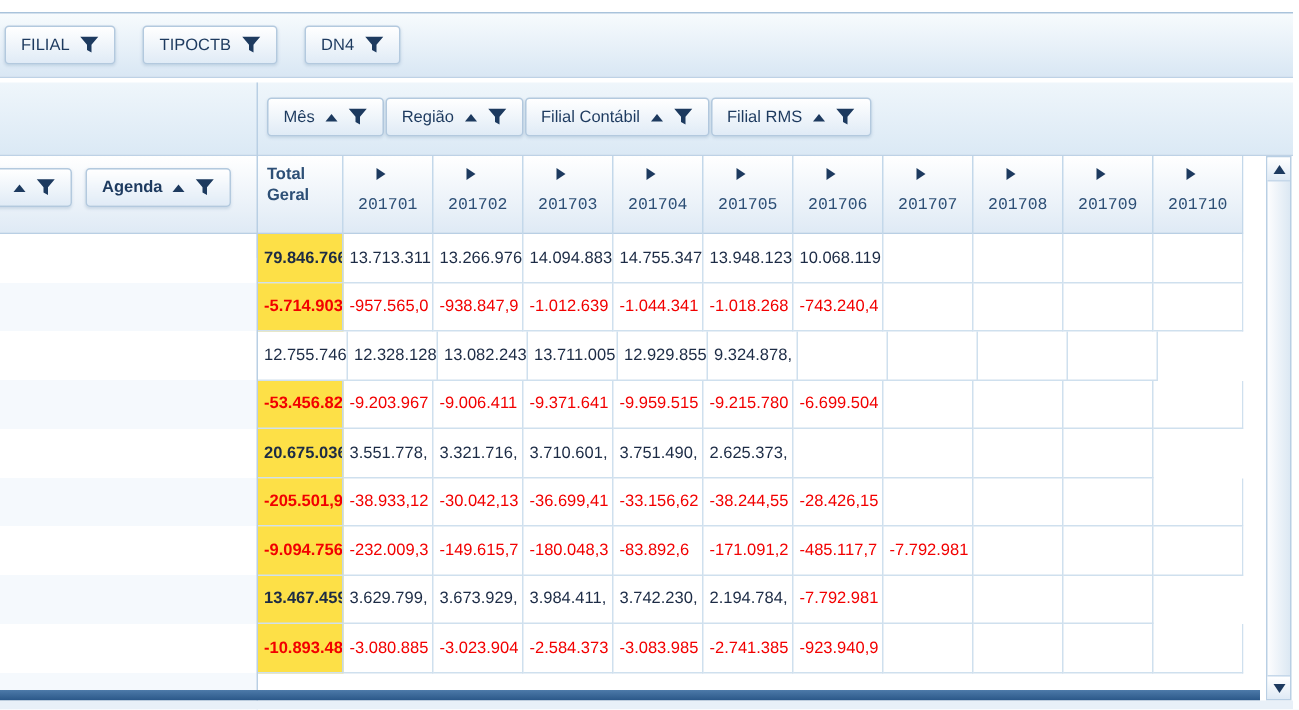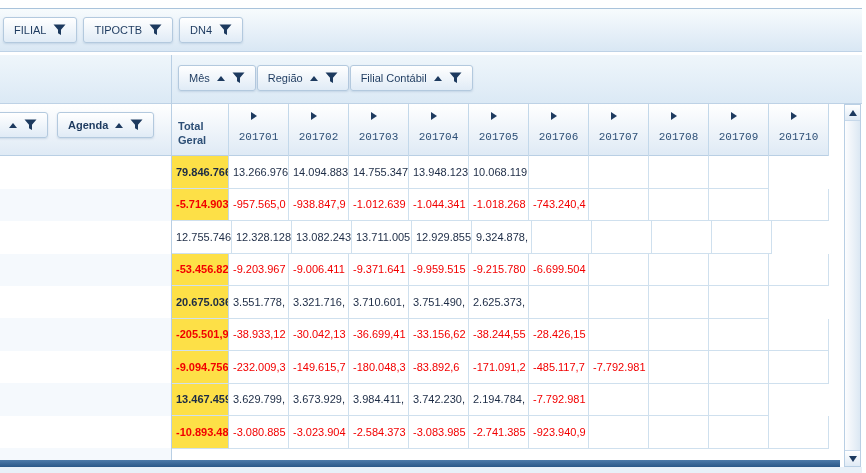--- a/index.html
+++ b/index.html
@@ -1,40 +1,40 @@
 <!DOCTYPE html>
 <html><head>
 <meta charset="utf-8">
 <style>
   *{margin:0;padding:0;box-sizing:border-box;}
   body{margin:0;background:#fff;}
   .screen{position:relative;width:866px;height:473px;background:#fff;overflow:hidden;
     font-family:"Liberation Sans",sans-serif;font-size:11px;color:#1d3a5f;}
   .filter-panel{position:absolute;left:0;top:8px;width:866px;height:44px;
     background:linear-gradient(#f7fbfd,#d9e7f4);border-top:1px solid #a9c3db;
-    border-bottom:1px solid #bed2e6;display:flex;align-items:center;gap:6px;padding-left:3px;}
+    border-bottom:1px solid #bed2e6;display:flex;align-items:center;gap:18px;padding-left:3px;}
   .btn{display:inline-flex;align-items:center;gap:7px;height:26px;padding:0 10px;
     border:1px solid #b3c9de;border-radius:3px;background:linear-gradient(#ffffff,#e0ebf6);
     color:#1d3a5f;box-shadow:0 1px 2px rgba(130,160,190,.3);cursor:pointer;white-space:nowrap;font-size:11px;}
   .funnel{width:13px;height:12px;display:inline-block;flex:none;}
   .sort-asc{width:0;height:0;border-left:4px solid transparent;border-right:4px solid transparent;
     border-bottom:5px solid #1d3a5f;display:inline-block;flex:none;}
   .fields-panel{position:absolute;left:0;top:55px;width:866px;height:49px;
     background:linear-gradient(#eff6fb,#dbe9f5);border-bottom:1px solid #bed2e6;}
   .col-sep{position:absolute;left:171px;top:0;width:1px;height:49px;background:#b9cfe4;}
   .column-fields{position:absolute;left:178px;top:10px;display:flex;gap:1px;}
   .header-band{position:absolute;left:0;top:104px;width:829px;height:52px;
     background:linear-gradient(#ffffff,#dfeaf5);border-bottom:1px solid #b9cfe4;}
   .row-fields{position:absolute;left:0;top:8px;height:27px;width:171px;}
   .row-fields .btn{position:absolute;top:0;font-weight:bold;}
   .btn-clipped{left:-62px;width:110px;justify-content:flex-end;}
   .btn-second{left:57px;}
   .corner-cell{position:absolute;left:171px;top:0;width:58px;height:68px;
     border-left:1px solid #b9cfe4;border-right:1px solid #c3d8ea;
-    padding:15px 0 0 6px;font-weight:bold;color:#2d4f76;line-height:14px;}
+    padding:5px 0 0 6px;font-weight:bold;color:#2d4f76;line-height:14px;}
   .month-headers{position:absolute;left:229px;top:0;display:flex;height:52px;}
   .month-header{width:60px;height:64px;border-right:1px solid #c3d8ea;position:relative;cursor:pointer;font-family:Liberation Mono, monospace;}
   .expand-icon{position:absolute;left:22px;top:8px;width:0;height:0;
     border-top:4px solid transparent;border-bottom:4px solid transparent;border-left:6px solid #1d3a5f;}
   .month-label{position:absolute;left:0;right:0;top:27px;text-align:center;color:#2d4f76;}
   .left-panel{position:absolute;left:0;top:156px;width:172px;height:317px;border-right:1px solid #b9cfe4;
     background:repeating-linear-gradient(#ffffff 0,#ffffff 32.5px,#f5f9fd 32.5px,#f5f9fd 65px);}
   .grid-rows{position:absolute;left:172px;top:156px;width:657px;background:#fff;}
   .grid-row{display:flex;height:32.5px;}
   .cell{height:100%;border-right:1px solid #cfe0ee;border-bottom:1px solid #cfe0ee;
@@ -99,20 +99,27 @@
             <path d="M0.5,0.5 L12.5,0.5 L8,5.8 L8,11 L5,9.3 L5,5.8 Z" fill="#1d3a5f"></path>
           </svg>
         </div>
         <div class="btn">
           <span class="btn-label">Filial Contábil</span>
           <span class="sort-asc"></span>
           <svg class="funnel" viewBox="0 0 13 12">
             <path d="M0.5,0.5 L12.5,0.5 L8,5.8 L8,11 L5,9.3 L5,5.8 Z" fill="#1d3a5f"></path>
           </svg>
         </div>
+        <div class="btn">
+          <span class="btn-label">Filial RMS</span>
+          <span class="sort-asc"></span>
+          <svg class="funnel" viewBox="0 0 13 12">
+            <path d="M0.5,0.5 L12.5,0.5 L8,5.8 L8,11 L5,9.3 L5,5.8 Z" fill="#1d3a5f"></path>
+          </svg>
+        </div>
       </div>
   </div>
 
   <div class="header-band">
     <div class="row-fields" id="row-fields">
         <div class="btn btn-clipped">
           <span class="sort-asc"></span>
           <svg class="funnel" viewBox="0 0 13 12">
             <path d="M0.5,0.5 L12.5,0.5 L8,5.8 L8,11 L5,9.3 L5,5.8 Z" fill="#1d3a5f"></path>
           </svg>
@@ -168,20 +175,21 @@
           <span class="month-label">201710</span>
         </div>
       </div>
   </div>
 
   <div class="left-panel"></div>
 
   <div class="grid-rows" id="grid-rows">
       <div class="grid-row">
         <div class="cell total-cell">79.846.766</div>
+        <div class="cell">13.713.311</div>
         <div class="cell">13.266.976</div>
         <div class="cell">14.094.883</div>
         <div class="cell">14.755.347</div>
         <div class="cell">13.948.123</div>
         <div class="cell">10.068.119</div>
         <div class="cell"></div>
         <div class="cell"></div>
         <div class="cell"></div>
         <div class="cell"></div>
       </div>

